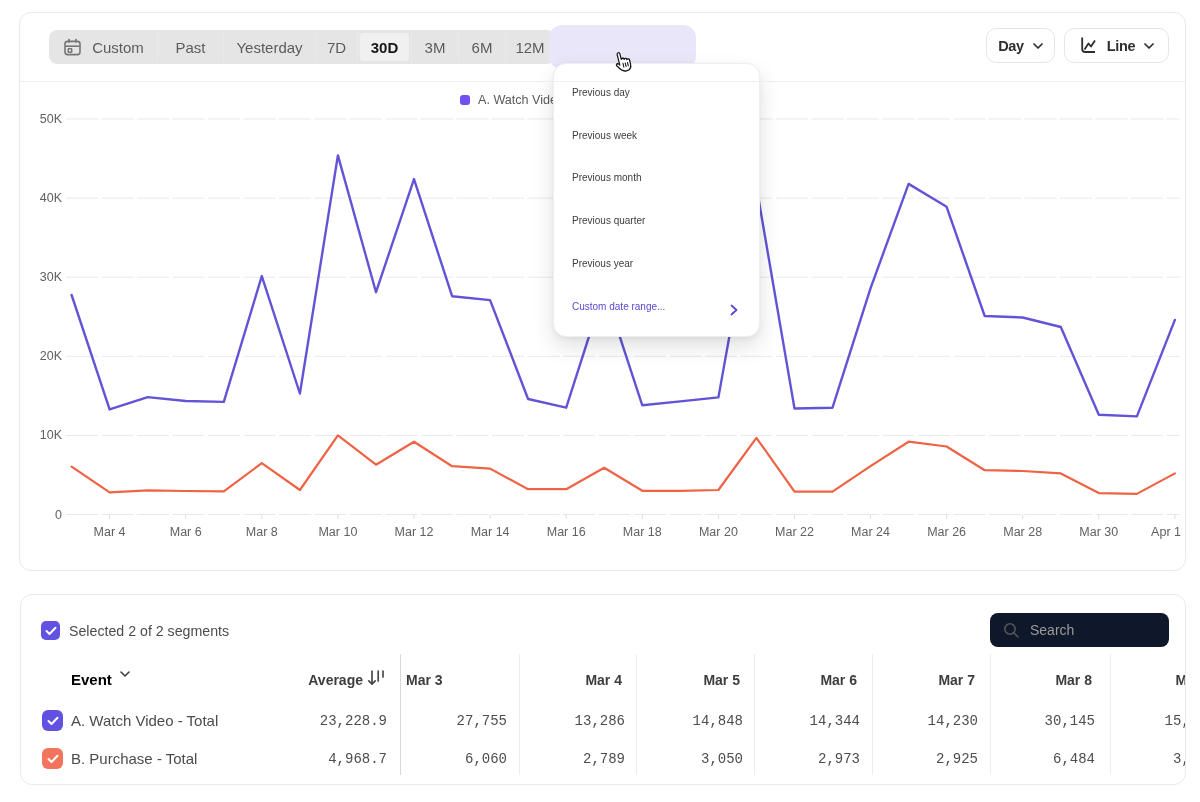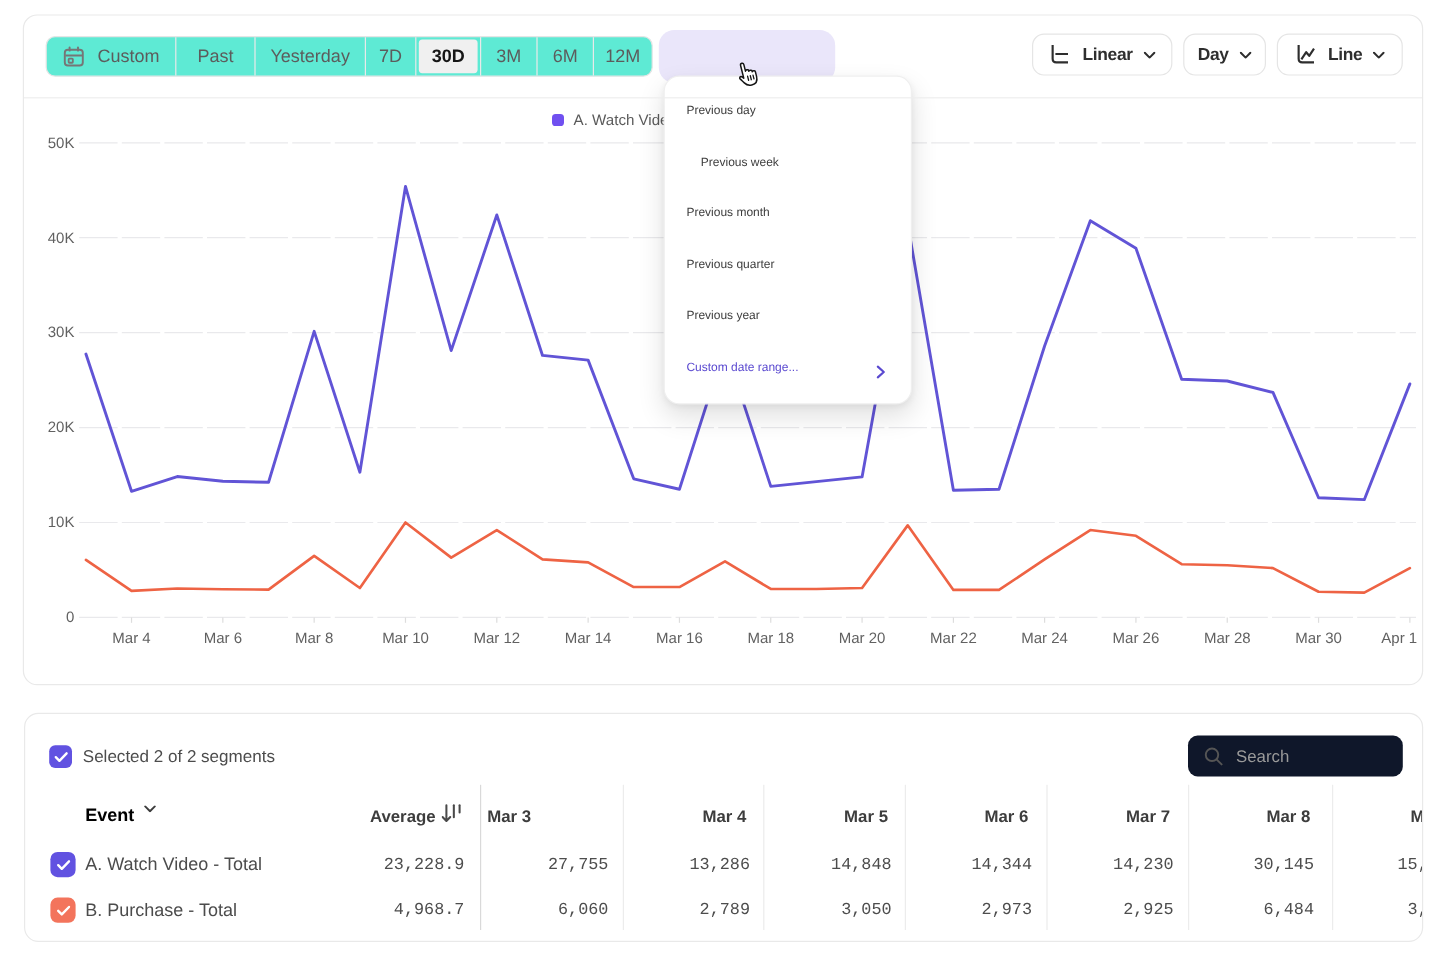--- a/index.html
+++ b/index.html
@@ -6,21 +6,21 @@
 html,body { width:1200px; height:802px; background:#fff; font-family:"Liberation Sans",sans-serif; overflow:hidden; }
 .abs { position:absolute; }
 #stage { position:relative; width:1200px; height:802px; }
 
 
 #card1 { left:19px; top:12px; width:1167px; height:559px; border:1px solid #e9e9e9; border-radius:12px; background:#fff; }
 #card2 { left:20px; top:594px; width:1166px; height:191px; border:1px solid #e9e9e9; border-radius:12px; background:#fff; overflow:hidden; }
 #tbdiv { left:20px; top:81px; width:1165px; height:1px; background:#eeeeee; }
 
 
-#seggroup { left:38px; top:30px; width:506px; height:34px; border:1px solid #e5e5e5; border-radius:8px; display:flex; background:#5eead4; }
+#seggroup { left:49px; top:30px; width:506px; height:34px; border:1px solid #e5e5e5; border-radius:8px; display:flex; background:#e5e5e5; }
 .seg { display:flex; align-items:center; justify-content:center; font-size:15px; color:#5c5c5c; border-right:1px solid #e9e9e9; }
 .seg:last-child { border-right:none; }
 .seg.active30 { padding:0; align-items:stretch; }
 .seg30in { margin:2px; flex:1; background:#f0f0f0; border-radius:3px; display:flex; align-items:center; justify-content:center; color:#161616; font-weight:bold; }
 .btn { position:absolute; top:28px; height:35px; border:1px solid #e5e5e5; border-radius:10px; background:#fff; display:flex; align-items:center; justify-content:center; font-size:14.5px; letter-spacing:-0.3px; color:#2e2e2e; font-weight:bold; gap:9px; }
 #cmpring { left:549px; top:25px; width:147px; height:44px; background:#eae6fa; border-radius:13px; }
 #cmpbtn { left:553px; top:29px; width:139px; height:36px; background:#dcd5f7; border:1px solid #b4a7ef; border-radius:10px; display:flex; align-items:center; justify-content:center; font-size:14.6px; font-weight:bold; color:#4e3ec8; }
 
 
 #legend { left:460px; top:90px; width:600px; height:20px; display:flex; align-items:center; font-size:12.6px; color:#5a5a5a; gap:24px; }
@@ -128,50 +128,40 @@
     <div class="seg active30" style="width:54px;">
         <div class="seg30in">30D</div>
       </div>
     <div class="seg" style="width:47px;">3M</div>
     <div class="seg" style="width:47px;">6M</div>
     <div class="seg" style="width:48px;">12M</div>
   </div>
 
   <div class="abs" id="cmpring"></div>
 
-  <div class="abs btn" style="left:860px; width:117px;">
-    <svg width="19" height="19" viewBox="0 0 19 19">
-        <path d="M3.2 1.5 V13 Q3.2 16 6.2 16 H16" stroke="#2e2e2e" stroke-width="1.8" fill="none"></path>
-        <line x1="5.5" y1="9" x2="16" y2="9" stroke="#2e2e2e" stroke-width="1.8"></line>
-      </svg>
-    Linear
-    <svg width="10" height="6" viewBox="0 0 10 6">
-        <path d="M1 1 L5 5 L9 1" stroke="#2e2e2e" stroke-width="1.7" fill="none" stroke-linecap="round" stroke-linejoin="round"></path>
-      </svg>
-  </div>
   <div class="abs btn" style="left:986px; width:69px;">
     Day
     <svg width="10" height="6" viewBox="0 0 10 6">
         <path d="M1 1 L5 5 L9 1" stroke="#2e2e2e" stroke-width="1.7" fill="none" stroke-linecap="round" stroke-linejoin="round"></path>
       </svg>
   </div>
   <div class="abs btn" style="left:1064px; width:105px;">
     <svg width="19" height="19" viewBox="0 0 19 19">
         <path d="M3.2 1.5 V13 Q3.2 16 6.2 16 H16" stroke="#2e2e2e" stroke-width="1.8" fill="none"></path>
         <path d="M5.5 13.5 L9.5 7.5 L12 10.5 L16 4.5" stroke="#2e2e2e" stroke-width="1.8" fill="none" stroke-linejoin="round"></path>
       </svg>
     Line
     <svg width="10" height="6" viewBox="0 0 10 6">
         <path d="M1 1 L5 5 L9 1" stroke="#2e2e2e" stroke-width="1.7" fill="none" stroke-linecap="round" stroke-linejoin="round"></path>
       </svg>
   </div>
 
   <div class="abs" id="menu">
     <div class="mi" style="top:23px;">Previous day</div>
-    <div class="mi" style="top:66px;margin-left:12px;">Previous week</div>
+    <div class="mi" style="top:66px;">Previous week</div>
     <div class="mi" style="top:108px;">Previous month</div>
     <div class="mi" style="top:151px;">Previous quarter</div>
     <div class="mi" style="top:194px;">Previous year</div>
     <div class="mi" style="top:237px; color:#5a49d0;">Custom date range...</div>
     <svg class="abs" style="left:176px; top:240px;" width="8" height="12" viewBox="0 0 8 12">
         <path d="M1.5 1.5 L6.5 6 L1.5 10.5" stroke="#5a49d0" stroke-width="1.8" fill="none" stroke-linecap="round" stroke-linejoin="round"></path>
       </svg>
   </div>
 
   <svg class="abs" style="left:612px; top:50px;" width="24" height="24" viewBox="0 0 24 24">

